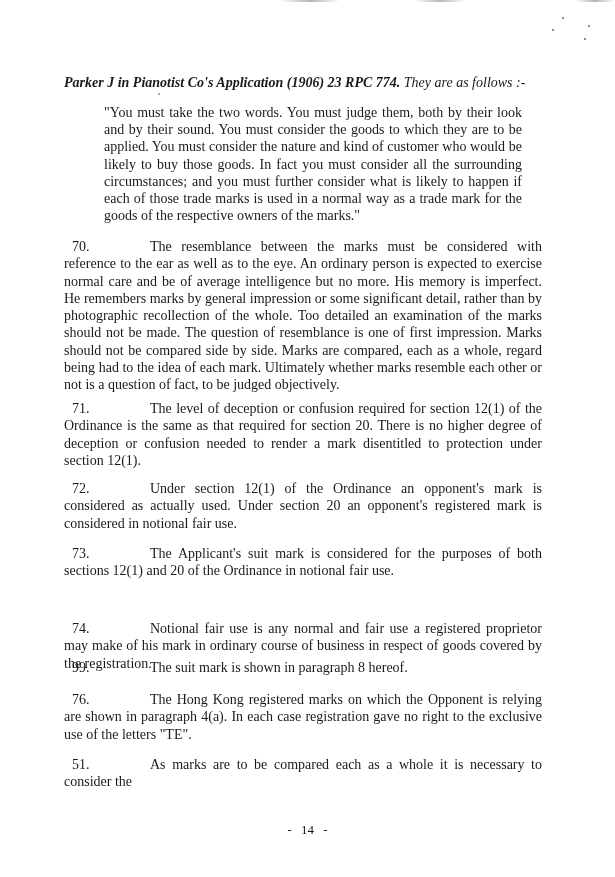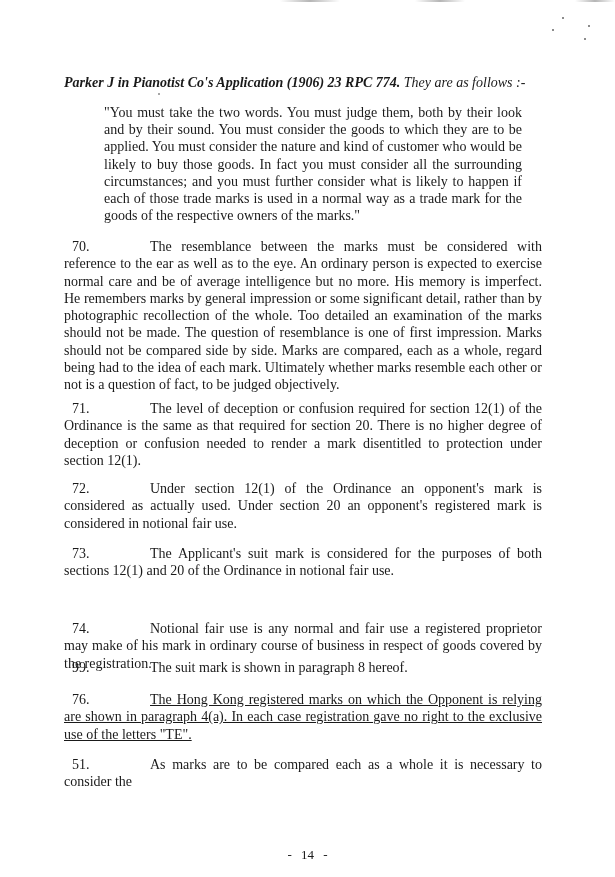--- a/index.html
+++ b/index.html
@@ -66,21 +66,20 @@
       margin-left: 8px;
     }
     .footer {
       position: absolute;
       left: 0;
       width: 615px;
       top: 822px;
       text-align: center;
       font-size: 13px;
       word-spacing: 6px;
-      margin-top: 25px;
     }
   </style>
 </head>
 <body>
 
 <div class="page">
 
   <div class="scan-mark" style="left:280px;width:60px;"></div>
   <div class="scan-mark" style="left:415px;width:50px;"></div>
   <div class="scan-mark" style="left:575px;width:40px;"></div>
@@ -114,21 +113,21 @@
   </div>
 
   <div class="para" style="top:620px;">
     <span class="num">74.</span><span>Notional fair use is any normal and fair use a registered proprietor may make of his mark in ordinary course of business in respect of goods covered by the registration.</span>
   </div>
 
   <div class="para" style="top:659px;">
     <span class="num">99.</span><span>The suit mark is shown in paragraph 8 hereof.</span>
   </div>
 
-  <div class="para" style="top:691px;text-decoration:underline;">
+  <div class="para" style="top:691px;">
     <span class="num">76.</span><span>The Hong Kong registered marks on which the Opponent is relying are shown in paragraph 4(a).  In each case registration gave no right to the exclusive use of the letters "TE".</span>
   </div>
 
   <div class="para" style="top:756px;">
     <span class="num">51.</span><span>As marks are to be compared each as a whole it is necessary to consider the</span>
   </div>
 
   <div class="footer">- 14 -</div>
 </div>
 

